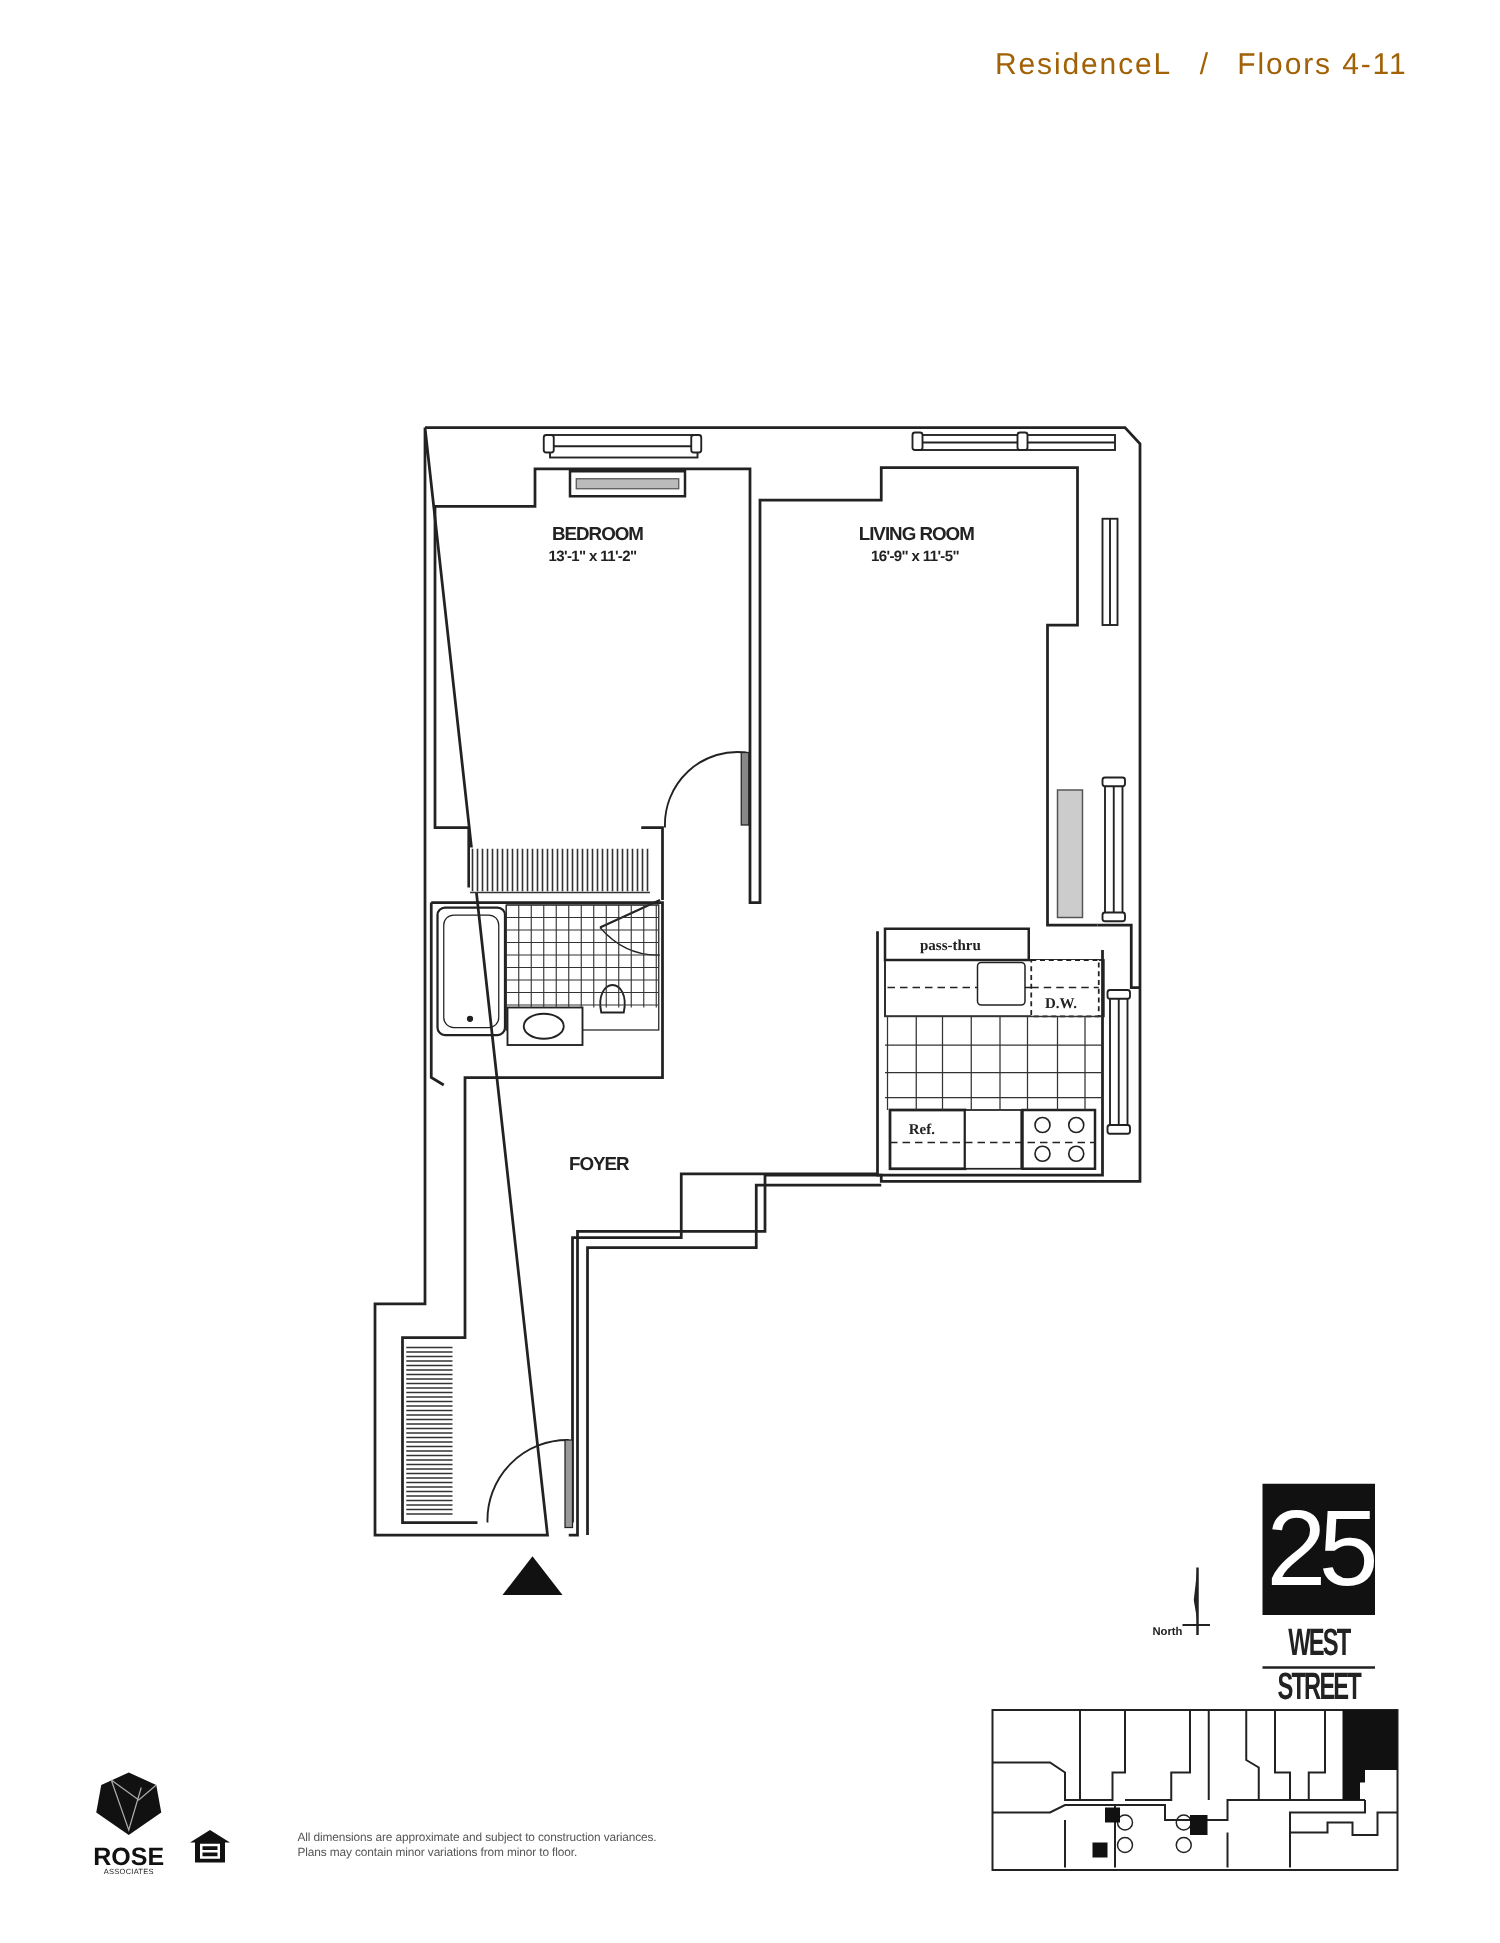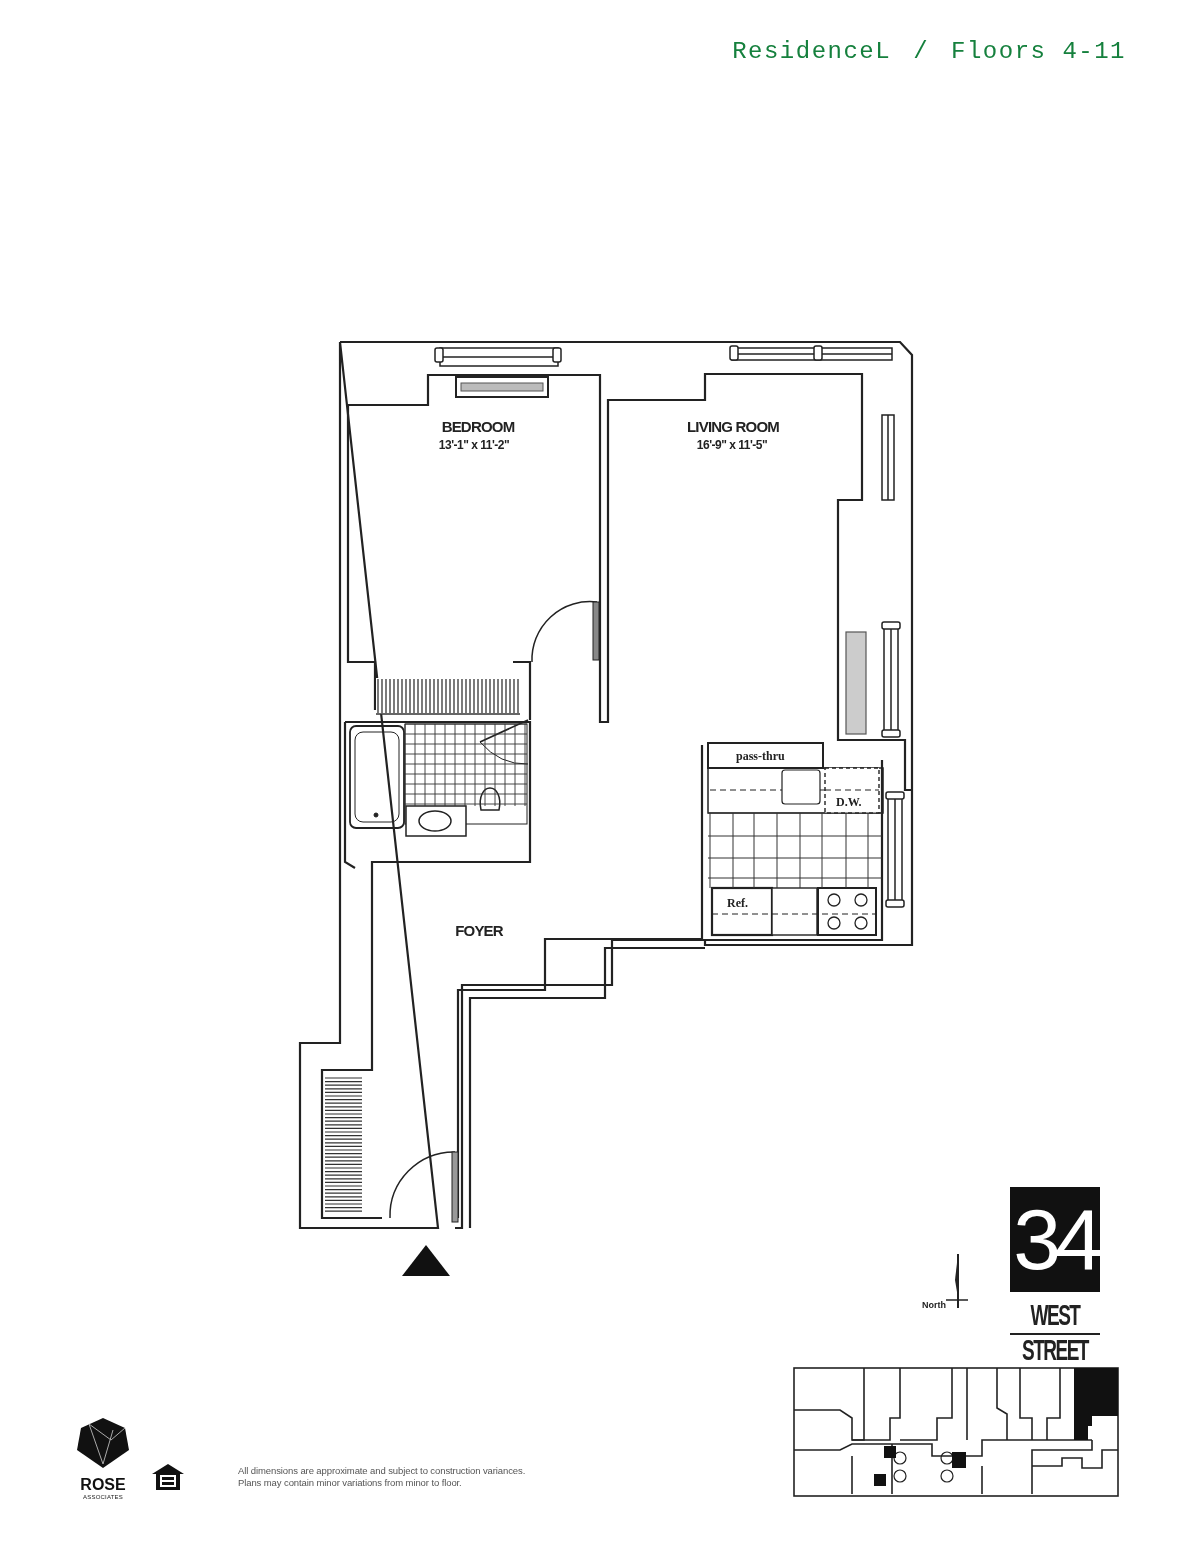--- a/index.html
+++ b/index.html
@@ -1,34 +1,34 @@
 <!DOCTYPE html>
 <html><head>
 <meta charset="utf-8">
 <style>
   html, body { margin: 0; padding: 0; background: #ffffff; }
   body { width: 1200px; height: 1554px; position: relative; overflow: hidden; font-family: "Liberation Sans", sans-serif; color: #222; }
-  .header { position: absolute; right: 74px; top: 36px; text-align: center; font-family: Liberation Mono, monospace; color: #15803d; }
+  .header { position: absolute; right: 74px; top: 36px; text-align: center; font-family: Liberation Sans, sans-serif; color: #a16207; }
   .header .l1 { font-size: 24px; letter-spacing: 1.5px; line-height: 32px; }
   .header .l1 .sep { display: inline-block; margin: 0 22px; }
   .header .l2 { font-size: 24px; letter-spacing: 1.5px; line-height: 32px; }
   .header .l3 { font-size: 21px; letter-spacing: 1px; line-height: 30px; margin-top: 20px; }
   .header .l3 .sep { display: inline-block; margin: 0 14px; }
   .header .l4 { font-size: 21px; letter-spacing: 0.6px; line-height: 30px; }
   svg.plan { position: absolute; left: 0; top: 0; }
   .room-label { font-family: "Liberation Sans", sans-serif; font-size: 15px; font-weight: bold; fill: #222; letter-spacing: -0.8px; }
   .room-dim { font-family: "Liberation Sans", sans-serif; font-size: 12px; font-weight: bold; fill: #222; letter-spacing: -0.5px; }
   .small-label { font-family: "Liberation Serif", serif; font-size: 12px; font-weight: bold; fill: #222; }
   .logo21 { position: absolute; left: 1010px; top: 1187px; width: 90px; height: 105px; background: #111; color: #fff; text-align: center; font-family: "Liberation Sans", sans-serif; font-size: 86px; font-weight: 300; line-height: 105px; letter-spacing: -6px; }
   .logo-west { position: absolute; left: 1010px; top: 1298px; width: 90px; text-align: center; font-family: "Liberation Sans Narrow", "Liberation Sans", sans-serif; font-size: 19px; letter-spacing: -1.5px; font-weight: bold; color: #222; transform: scaleY(1.6); transform-origin: top; }
   .logo-underline { position: absolute; left: 1010px; top: 1333px; width: 90px; height: 2px; background: #222; }
   .north { position: absolute; left: 918px; top: 1250px; width: 60px; height: 70px; }
   .north-text { position: absolute; left: 922px; top: 1300px; font-size: 9px; font-weight: bold; color: #222; font-family: "Liberation Sans", sans-serif; }
   .rose { position: absolute; left: 68px; top: 1416px; width: 70px; text-align: center; }
-  .rose-name { font-family: "Liberation Sans", sans-serif; font-size: 16px; font-weight: bold; color: #111; line-height: 18px; margin-top: 2px; }
+  .rose-name { font-family: "Liberation Sans", sans-serif; font-size: 20px; font-weight: bold; color: #111; line-height: 18px; margin-top: 2px; }
   .rose-sub { font-family: "Liberation Sans", sans-serif; font-size: 6px; color: #222; letter-spacing: 0.2px; }
   .eho { position: absolute; left: 150px; top: 1462px; width: 36px; height: 30px; }
   .disclaimer { position: absolute; left: 238px; top: 1465px; font-family: "Liberation Sans", sans-serif; font-size: 9.5px; color: #555; line-height: 12px; letter-spacing: -0.1px; }
   .keyplan { position: absolute; left: 792px; top: 1366px; width: 328px; height: 132px; }
 </style>
 </head>
 <body>
 
 <div class="header">
   <div class="l1">
@@ -259,21 +259,21 @@
   <text class="small-label" x="727" y="907">Ref.</text>
 </svg>
 
 <svg class="north" viewBox="0 0 60 70">
   <line x1="40" y1="4" x2="40" y2="58" stroke="#222" stroke-width="2"></line>
   <line x1="28" y1="50" x2="50" y2="50" stroke="#222" stroke-width="1.5"></line>
   <path d="M37,30 L40,4 L40,48 Z" fill="#222"></path>
 </svg>
 <div class="north-text">North</div>
 
-<div class="logo21">34</div>
+<div class="logo21">25</div>
 <div class="logo-west">WEST STREET</div>
 <div class="logo-underline"></div>
 
 <svg class="keyplan" viewBox="0 0 328 132">
   <g fill="none" stroke="#222" stroke-width="1.6">
     <rect x="2" y="2" width="324" height="128"></rect>
     <path d="M2,44 L48,44 L60,52 L60,74 L72,74 L72,2"></path>
     <path d="M2,84 L48,84 L60,78 L140,78 L140,90 L190,90 L190,74 L300,74"></path>
     <path d="M60,74 L98,74 L98,52 L108,52 L108,2"></path>
     <path d="M108,74 L145,74 L145,52 L160,52 L160,2"></path>

